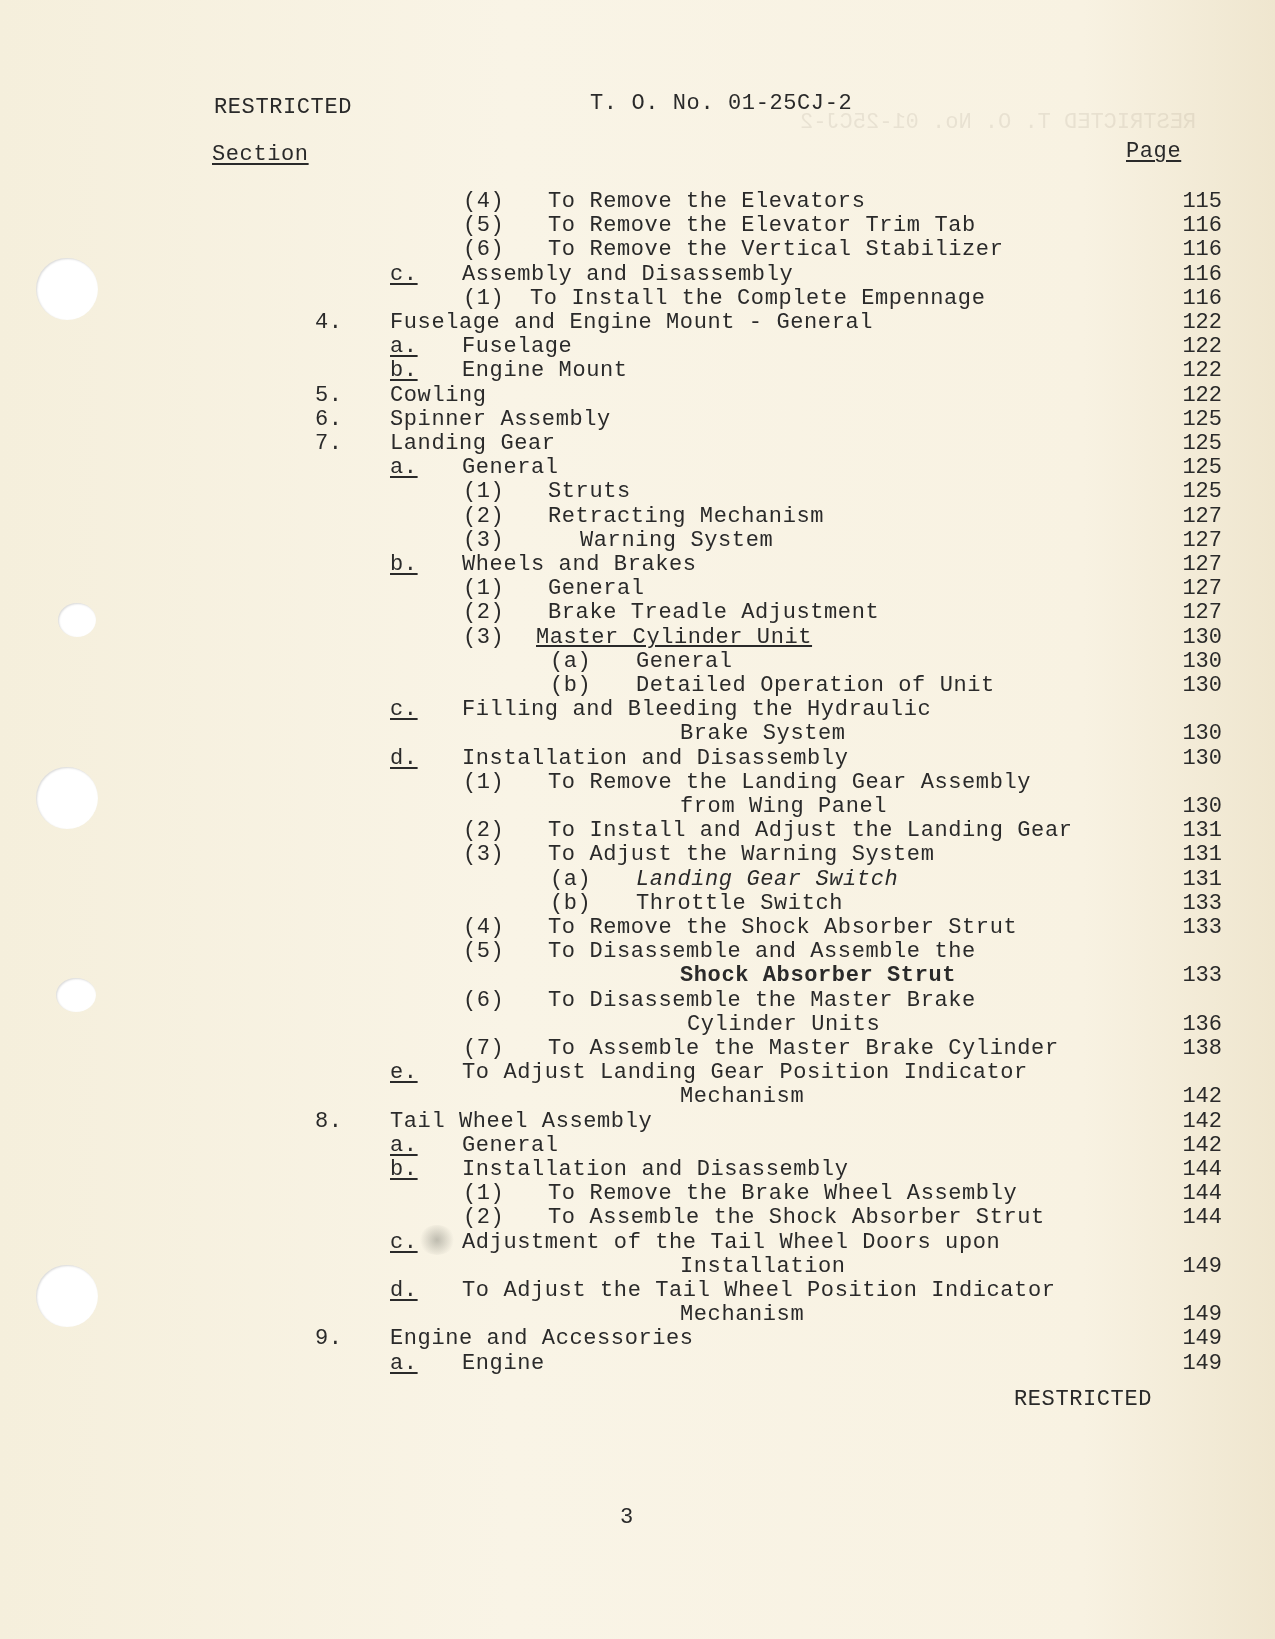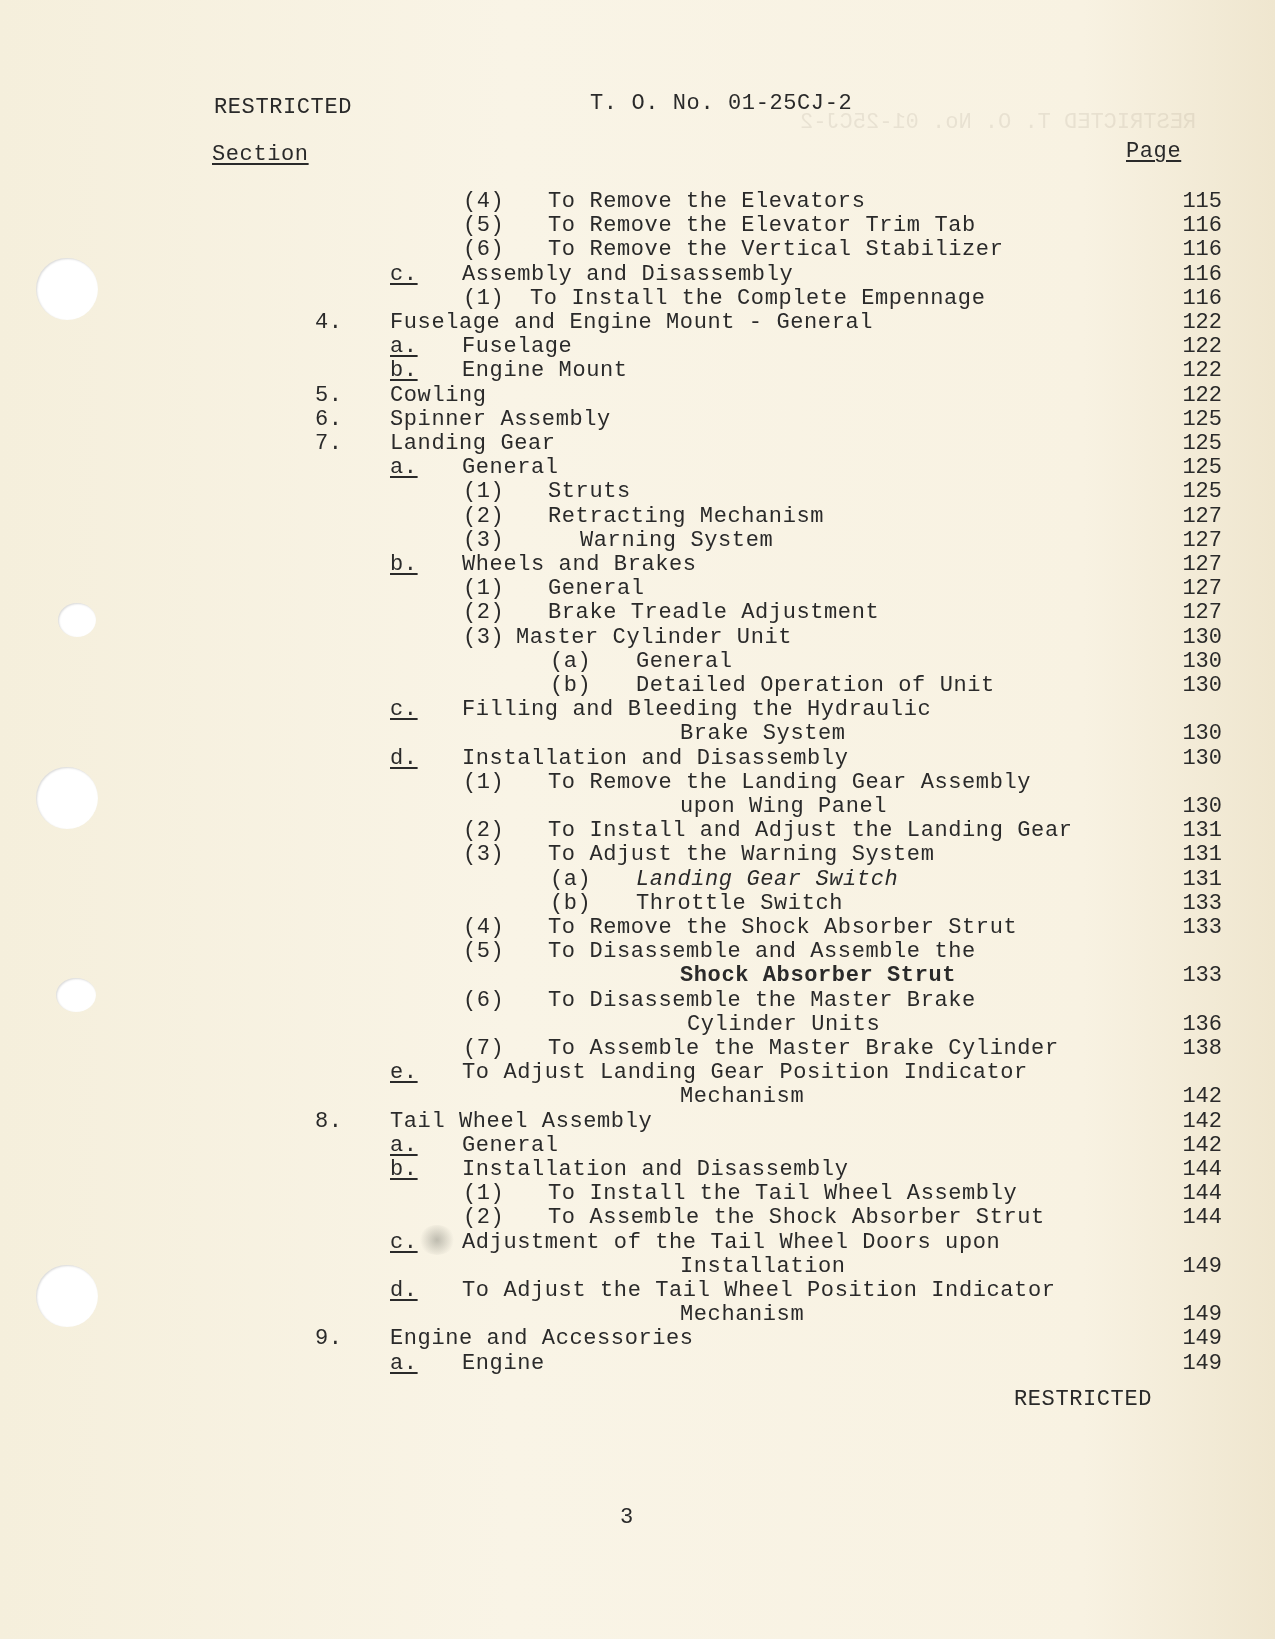--- a/index.html
+++ b/index.html
@@ -122,21 +122,21 @@
         <div class="t" style="left: 548px; top: 577.2px;">General</div>
         <div class="pg" style="top: 577.2px;">127</div>
       </div>
       <div>
         <div class="t" style="left: 463px; top: 601.4px;">(2)</div>
         <div class="t" style="left: 548px; top: 601.4px;">Brake Treadle Adjustment</div>
         <div class="pg" style="top: 601.4px;">127</div>
       </div>
       <div>
         <div class="t" style="left: 463px; top: 625.6px;">(3)</div>
-        <div class="t" style="left: 516px; top: 625.6px;">Master Cylinder Unit</div>
+        <div class="t" style="left: 536px; top: 625.6px; text-decoration: underline;">Master Cylinder Unit</div>
         <div class="pg" style="top: 625.6px;">130</div>
       </div>
       <div>
         <div class="t" style="left: 550px; top: 649.8px;">(a)</div>
         <div class="t" style="left: 636px; top: 649.8px;">General</div>
         <div class="pg" style="top: 649.8px;">130</div>
       </div>
       <div>
         <div class="t" style="left: 550px; top: 674px;">(b)</div>
         <div class="t" style="left: 636px; top: 674px;">Detailed Operation of Unit</div>
@@ -149,21 +149,21 @@
         <div class="pg" style="top: 722.4px;">130</div>
       </div>
       <div>
         <div class="t u" style="left: 390px; top: 746.6px;">d.</div>
         <div class="t" style="left: 462px; top: 746.6px;">Installation and Disassembly</div>
         <div class="pg" style="top: 746.6px;">130</div>
       </div>
       <div>
         <div class="t" style="left: 463px; top: 770.8px;">(1)</div>
         <div class="t" style="left: 548px; top: 770.8px;">To Remove the Landing Gear Assembly</div>
-        <div class="t" style="left: 680px; top: 795px;">upon Wing Panel</div>
+        <div class="t" style="left: 680px; top: 795px;">from Wing Panel</div>
         <div class="pg" style="top: 795px;">130</div>
       </div>
       <div>
         <div class="t" style="left: 463px; top: 819.2px;">(2)</div>
         <div class="t" style="left: 548px; top: 819.2px;">To Install and Adjust the Landing Gear</div>
         <div class="pg" style="top: 819.2px;">131</div>
       </div>
       <div>
         <div class="t" style="left: 463px; top: 843.4px;">(3)</div>
         <div class="t" style="left: 548px; top: 843.4px;">To Adjust the Warning System</div>
@@ -217,21 +217,21 @@
         <div class="t" style="left: 462px; top: 1133.8px;">General</div>
         <div class="pg" style="top: 1133.8px;">142</div>
       </div>
       <div>
         <div class="t u" style="left: 390px; top: 1158px;">b.</div>
         <div class="t" style="left: 462px; top: 1158px;">Installation and Disassembly</div>
         <div class="pg" style="top: 1158px;">144</div>
       </div>
       <div>
         <div class="t" style="left: 463px; top: 1182.2px;">(1)</div>
-        <div class="t" style="left: 548px; top: 1182.2px;">To Install the Tail Wheel Assembly</div>
+        <div class="t" style="left: 548px; top: 1182.2px;">To Remove the Brake Wheel Assembly</div>
         <div class="pg" style="top: 1182.2px;">144</div>
       </div>
       <div>
         <div class="t" style="left: 463px; top: 1206.4px;">(2)</div>
         <div class="t" style="left: 548px; top: 1206.4px;">To Assemble the Shock Absorber Strut</div>
         <div class="pg" style="top: 1206.4px;">144</div>
       </div>
       <div>
         <div class="t u" style="left: 390px; top: 1230.6px;">c.</div>
         <div class="t" style="left: 462px; top: 1230.6px;">Adjustment of the Tail Wheel Doors upon</div>

